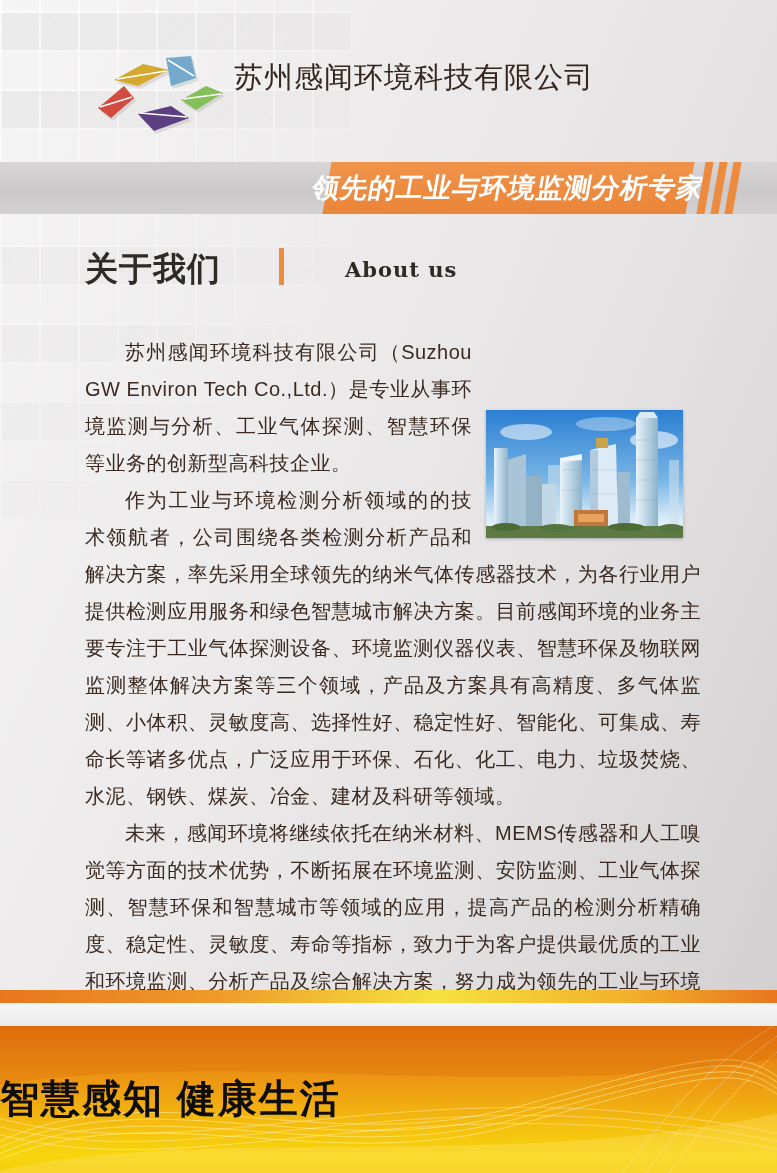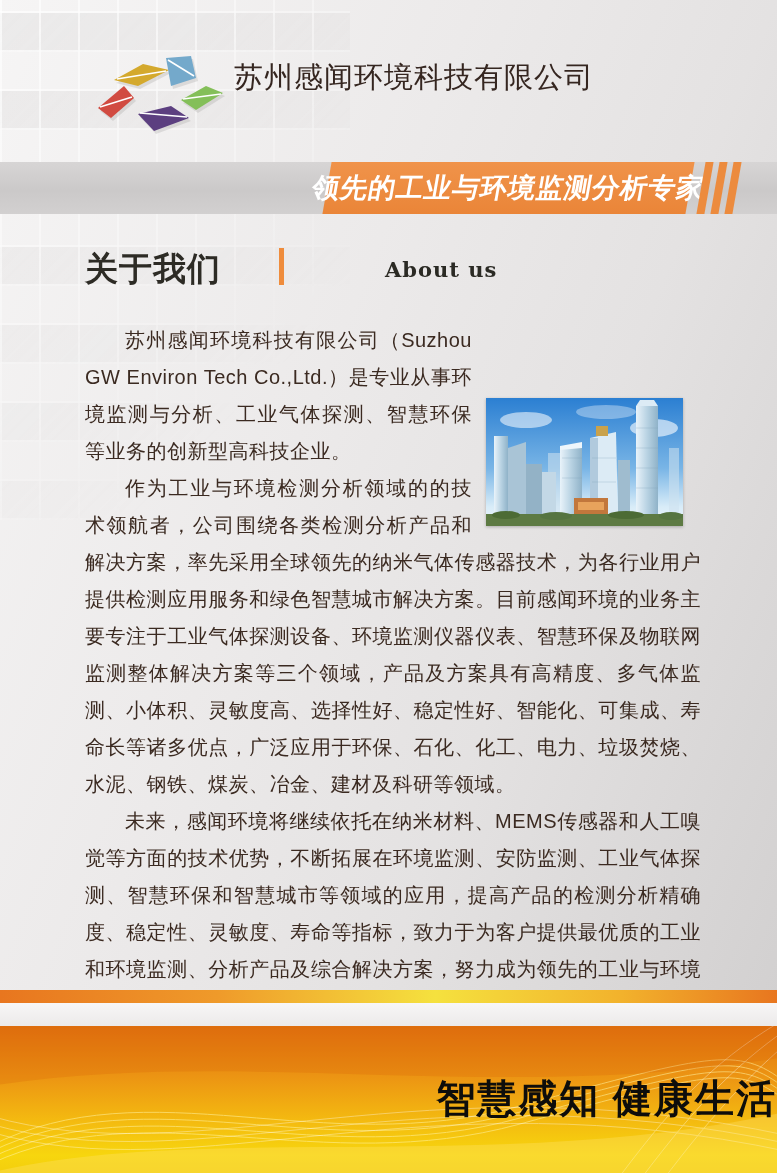--- a/index.html
+++ b/index.html
@@ -33,38 +33,38 @@
     display:flex;align-items:center;justify-content:center;}
   .banner .txt{color:#fff;font-weight:bold;font-size:27px;letter-spacing:1px;white-space:nowrap;}
   .slash{position:absolute;top:162px;height:52px;width:8px;background:#ec8b3e;
     transform:skewX(-10deg);}
   .slash.s1{left:701px;}.slash.s2{left:715px;}.slash.s3{left:729px;}
   
   .about-heading{position:absolute;left:85px;top:248px;display:flex;align-items:flex-end;gap:48px;}
   .about-heading .cn{font-size:33px;font-weight:bold;color:#2d2b25;letter-spacing:1px;line-height:1;}
   .about-heading .bar{width:5px;height:37px;background:#ef8c3c;margin:0 13px 0 10px;}
   .about-heading .en{font-family:"DejaVu Serif","Liberation Serif",serif;font-size:21px;
-    font-weight:bold;color:#2b2a24;letter-spacing:1px;padding-bottom:3px;margin-left:40px;}
+    font-weight:bold;color:#2b2a24;letter-spacing:1px;padding-bottom:3px;}
   
-  .about-content{position:absolute;left:85px;top:322px;width:616px;
+  .about-content{position:absolute;left:85px;top:334px;width:616px;
     font-size:20px;line-height:37px;letter-spacing:.5px;color:#3b2a21;
     text-align:justify;text-justify:inter-ideograph;}
   .about-content p{margin:0;text-indent:2em;}
   .building{float:right;width:197px;height:128px;margin:76px 18px 8px 14px;
     box-shadow:0 1px 3px rgba(0,0,0,.25);}
   .building svg{display:block;width:100%;height:100%;}
   
   .stripe-orange{position:absolute;left:0;top:990px;width:777px;height:13px;
     background:linear-gradient(90deg,#e8761f 0%,#ef9a2a 28%,#f5e13e 56%,#f2b22c 80%,#e8761f 100%);}
   .stripe-white{position:absolute;left:0;top:1003px;width:777px;height:23px;
     background:linear-gradient(180deg,#f7f6f6 0%,#eceaea 100%);}
   .footer-main{position:absolute;left:0;top:1026px;width:777px;height:147px;overflow:hidden;
     background:linear-gradient(180deg,#e1700f 0%,#ec9413 34%,#f4bc10 66%,#f7d60e 88%,#f3ce0d 100%);}
   .footer-waves{position:absolute;left:0;top:0;width:777px;height:147px;}
-  .footer-slogan{position:absolute;left:0;top:46px;width:777px;text-align:right;
+  .footer-slogan{position:absolute;left:0;top:46px;width:777px;text-align:left;
     font-size:39px;font-weight:bold;color:#0e0d0b;letter-spacing:2px;}
   .watermark{position:absolute;right:8px;bottom:14px;color:rgba(255,255,255,.95);
     font-family:"DejaVu Sans Mono","Liberation Mono",monospace;font-size:21px;letter-spacing:4px;}
 </style>
 </head>
 <body>
 
 <div class="page">
 
   <div class="grid-overlay"></div>

